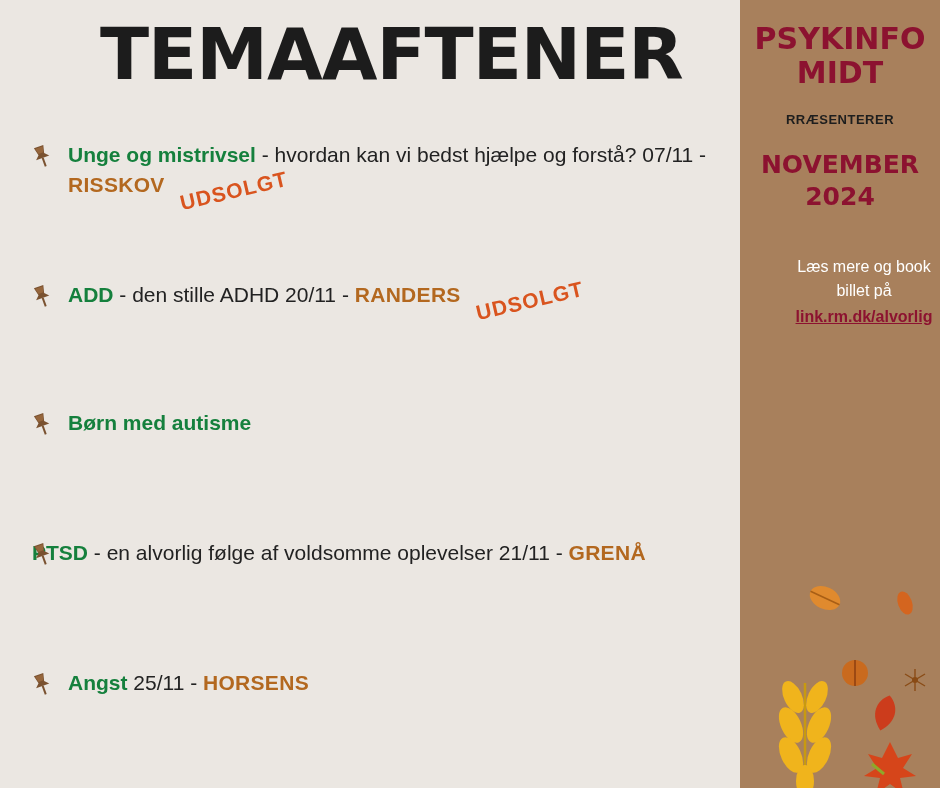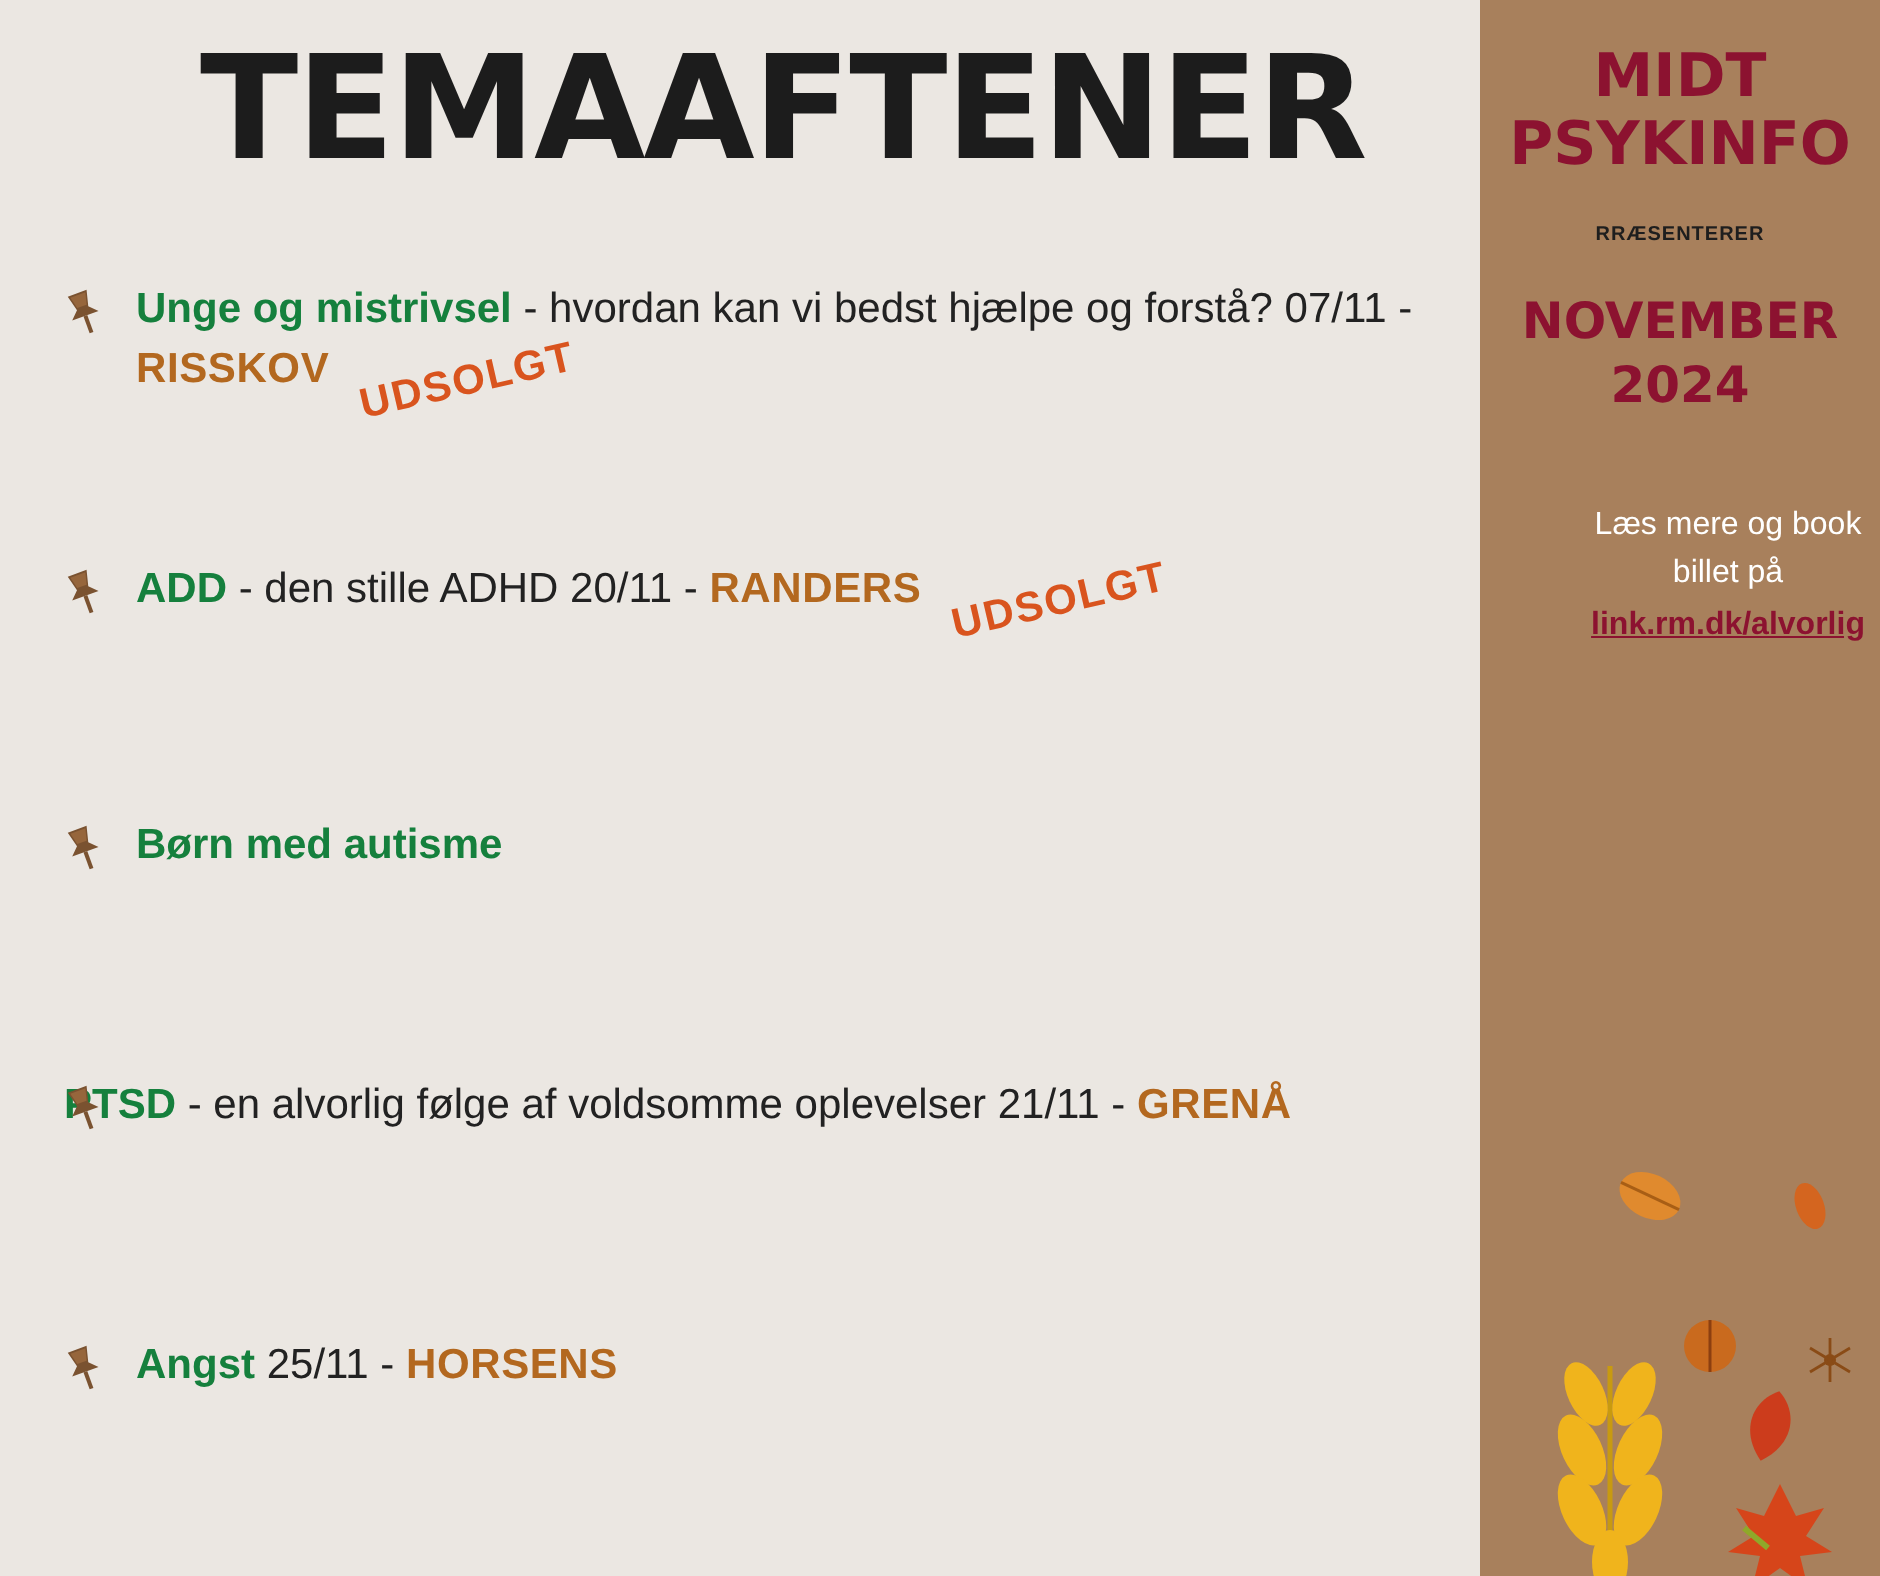--- a/index.html
+++ b/index.html
@@ -101,21 +101,21 @@
     color: #8c1230;
     font-weight: bold;
     font-size: 30px;
     line-height: 34px;
     font-family: "DejaVu Sans", sans-serif;
   }
   .presents {
     margin-top: 22px;
     color: #1e1e1e;
     font-weight: bold;
-    font-size: 10px;
+    font-size: 13px;
     letter-spacing: 0.5px;
   }
   .month {
     margin-top: 22px;
     color: #8c1230;
     font-weight: bold;
     font-size: 25px;
     line-height: 32px;
     font-family: "DejaVu Sans", sans-serif;
   }
@@ -214,22 +214,22 @@
           </svg>
         </span>
         <span class="ev-title">Angst</span><span class="ev-rest"> 25/11 - </span><span class="ev-city">HORSENS</span>
       </div>
 
     </div>
   </div>
 
   <div class="right">
     <div class="brand">
+      <div>PSYKINFO</div>
       <div>MIDT</div>
-      <div>PSYKINFO</div>
     </div>
     <div class="presents">RRÆSENTERER</div>
     <div class="month">
       <div>NOVEMBER</div>
       <div>2024</div>
     </div>
     <div class="booking">
       <div>Læs mere og book</div>
       <div>billet på</div>
       <a class="link" href="#">link.rm.dk/alvorlig</a>

